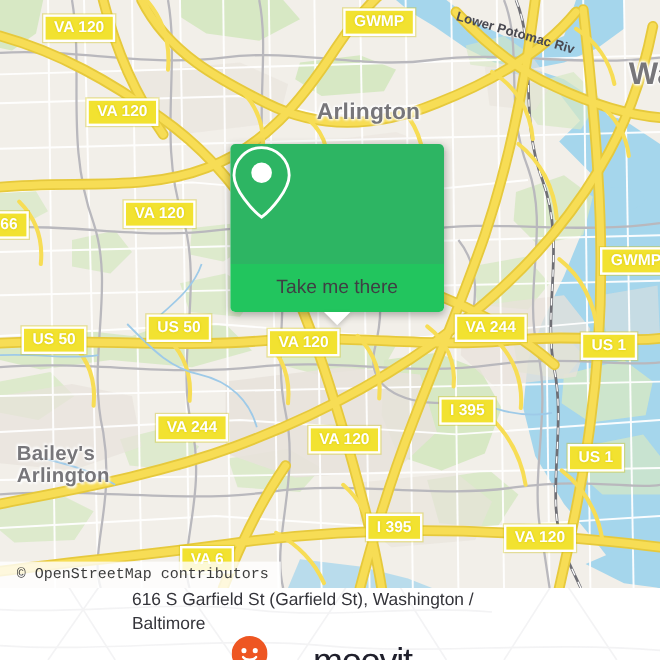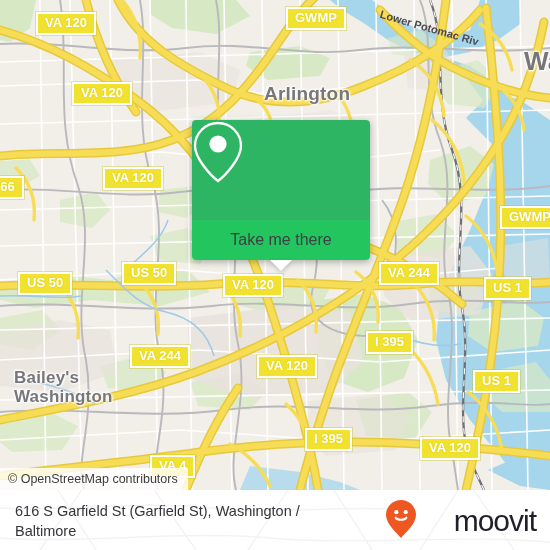--- a/index.html
+++ b/index.html
@@ -60,28 +60,28 @@
     position:absolute;left:50%;margin-left:-11px;bottom:-11px;
     width:0;height:0;border-left:11px solid transparent;
     border-right:11px solid transparent;border-top:11px solid #ffffff;
     filter:drop-shadow(0 2px 2px rgba(0,0,0,.18));
   }
 
   
   .attrib{
     position:absolute;left:0;top:468px;height:22px;
     background:rgba(255,255,255,.80);display:flex;align-items:center;
-    padding:0 10px 0 8px;font-size:12.5px;color:#3c3c3c;
+    padding:0 10px 0 14px;font-size:12.5px;color:#3c3c3c;font-family:Liberation Mono, monospace;
   }
 
   
   .bottombar{
     position:absolute;left:0;top:490px;width:550px;height:61px;
     background:#ffffff;display:flex;align-items:center;
-    justify-content:space-between;overflow:hidden;
+    justify-content:space-between;overflow:hidden;flex-direction:column;
   }
   .bottombar .wm{position:absolute;left:0;top:0;opacity:.55;}
   .addr{
     position:relative;z-index:2;margin-left:15px;width:345px;
     font-size:14.5px;line-height:20px;color:#34343a;
   }
   .brand{position:relative;z-index:2;margin-right:14px;display:flex;align-items:center;gap:36px;}
   .brand-word{
     font-size:30px;color:#20202c;letter-spacing:-1px;
     font-weight:500;margin-left:2px;
@@ -261,41 +261,41 @@
       </g>
 
     </svg>
 
     <div class="river-label" style="left:382px;top:8px;transform:rotate(16deg);transform-origin:left top;">
       <span>Lower Potomac Riv</span>
     </div>
 
     <div class="place big" style="left:264px;top:83px;">Arlington</div>
     <div class="place mid" style="left:14px;top:368px;">Bailey's
-Washington</div>
+Arlington</div>
     <div class="place huge" style="left:524px;top:46px;">Wa</div>
 
     <div class="shield" style="left:36px;top:12px;">VA 120</div>
     <div class="shield" style="left:72px;top:82px;">VA 120</div>
     <div class="shield" style="left:103px;top:167px;">VA 120</div>
     <div class="shield" style="left:286px;top:7px;">GWMP</div>
     <div class="shield" style="left:500px;top:206px;">GWMP</div>
     <div class="shield" style="left:-16px;top:176px;">I 66</div>
     <div class="shield" style="left:18px;top:272px;">US 50</div>
     <div class="shield" style="left:122px;top:262px;">US 50</div>
     <div class="shield" style="left:223px;top:274px;">VA 120</div>
     <div class="shield" style="left:379px;top:262px;">VA 244</div>
     <div class="shield" style="left:484px;top:277px;">US 1</div>
     <div class="shield" style="left:366px;top:331px;">I 395</div>
     <div class="shield" style="left:130px;top:345px;">VA 244</div>
     <div class="shield" style="left:257px;top:355px;">VA 120</div>
     <div class="shield" style="left:473px;top:370px;">US 1</div>
     <div class="shield" style="left:305px;top:428px;">I 395</div>
     <div class="shield" style="left:420px;top:437px;">VA 120</div>
-    <div class="shield" style="left:150px;top:455px;">VA 4</div>
+    <div class="shield" style="left:150px;top:455px;">VA 6</div>
 
     <div class="popup">
       <div class="popup-head">
         <span>
           <svg width="52" height="64" viewBox="0 0 52 64">
             <path d="M26 3 C13.3 3 3 13.3 3 26 C3 38 18 55 26 61 C34 55 49 38 49 26 C49 13.3 38.7 3 26 3 Z" fill="none" stroke="#ffffff" stroke-width="2.4"></path>
             <circle cx="26" cy="24" r="8.6" fill="#ffffff"></circle>
           </svg>
         </span>
       </div>

